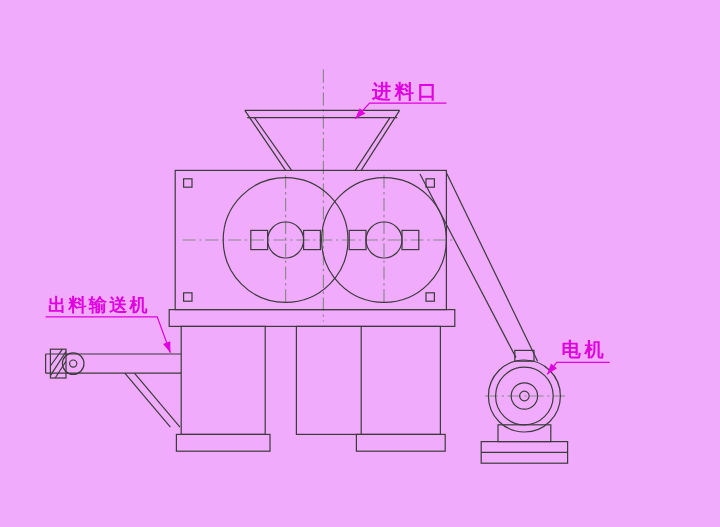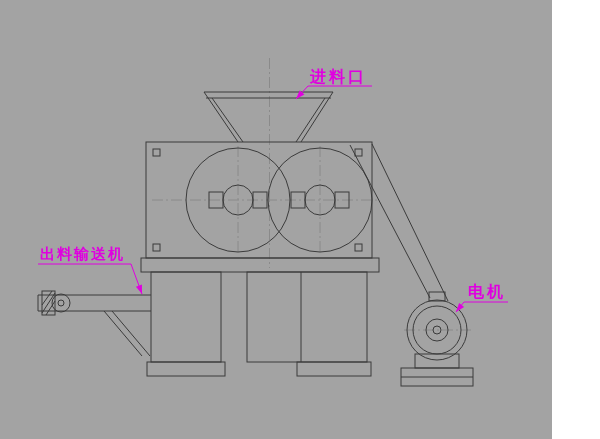--- a/index.html
+++ b/index.html
@@ -1,16 +1,16 @@
 <!DOCTYPE html>
 <html><head>
 <meta charset="utf-8">
 <style>
   html,body{margin:0;padding:0;background:#ffffff;}
-  .canvas{position:relative;width:552px;height:439px;background:#a3a3a3;overflow:hidden;}
+  .canvas{position:relative;width:600px;height:439px;background:#f0abfc;overflow:hidden;}
   svg{position:absolute;left:0;top:0;}
   .draw *{fill:none;stroke-width:1;}
   .centerlines *{fill:none;stroke-width:1;stroke-dasharray:11 3 2 3;}
   .label{font:600 16px "DejaVu Sans","Liberation Sans",sans-serif;letter-spacing:3px;}
   .label-small{font:600 15px "DejaVu Sans","Liberation Sans",sans-serif;letter-spacing:2px;}
   .leader{fill:none;stroke-width:1;}
 </style>
 </head>
 <body>
 

